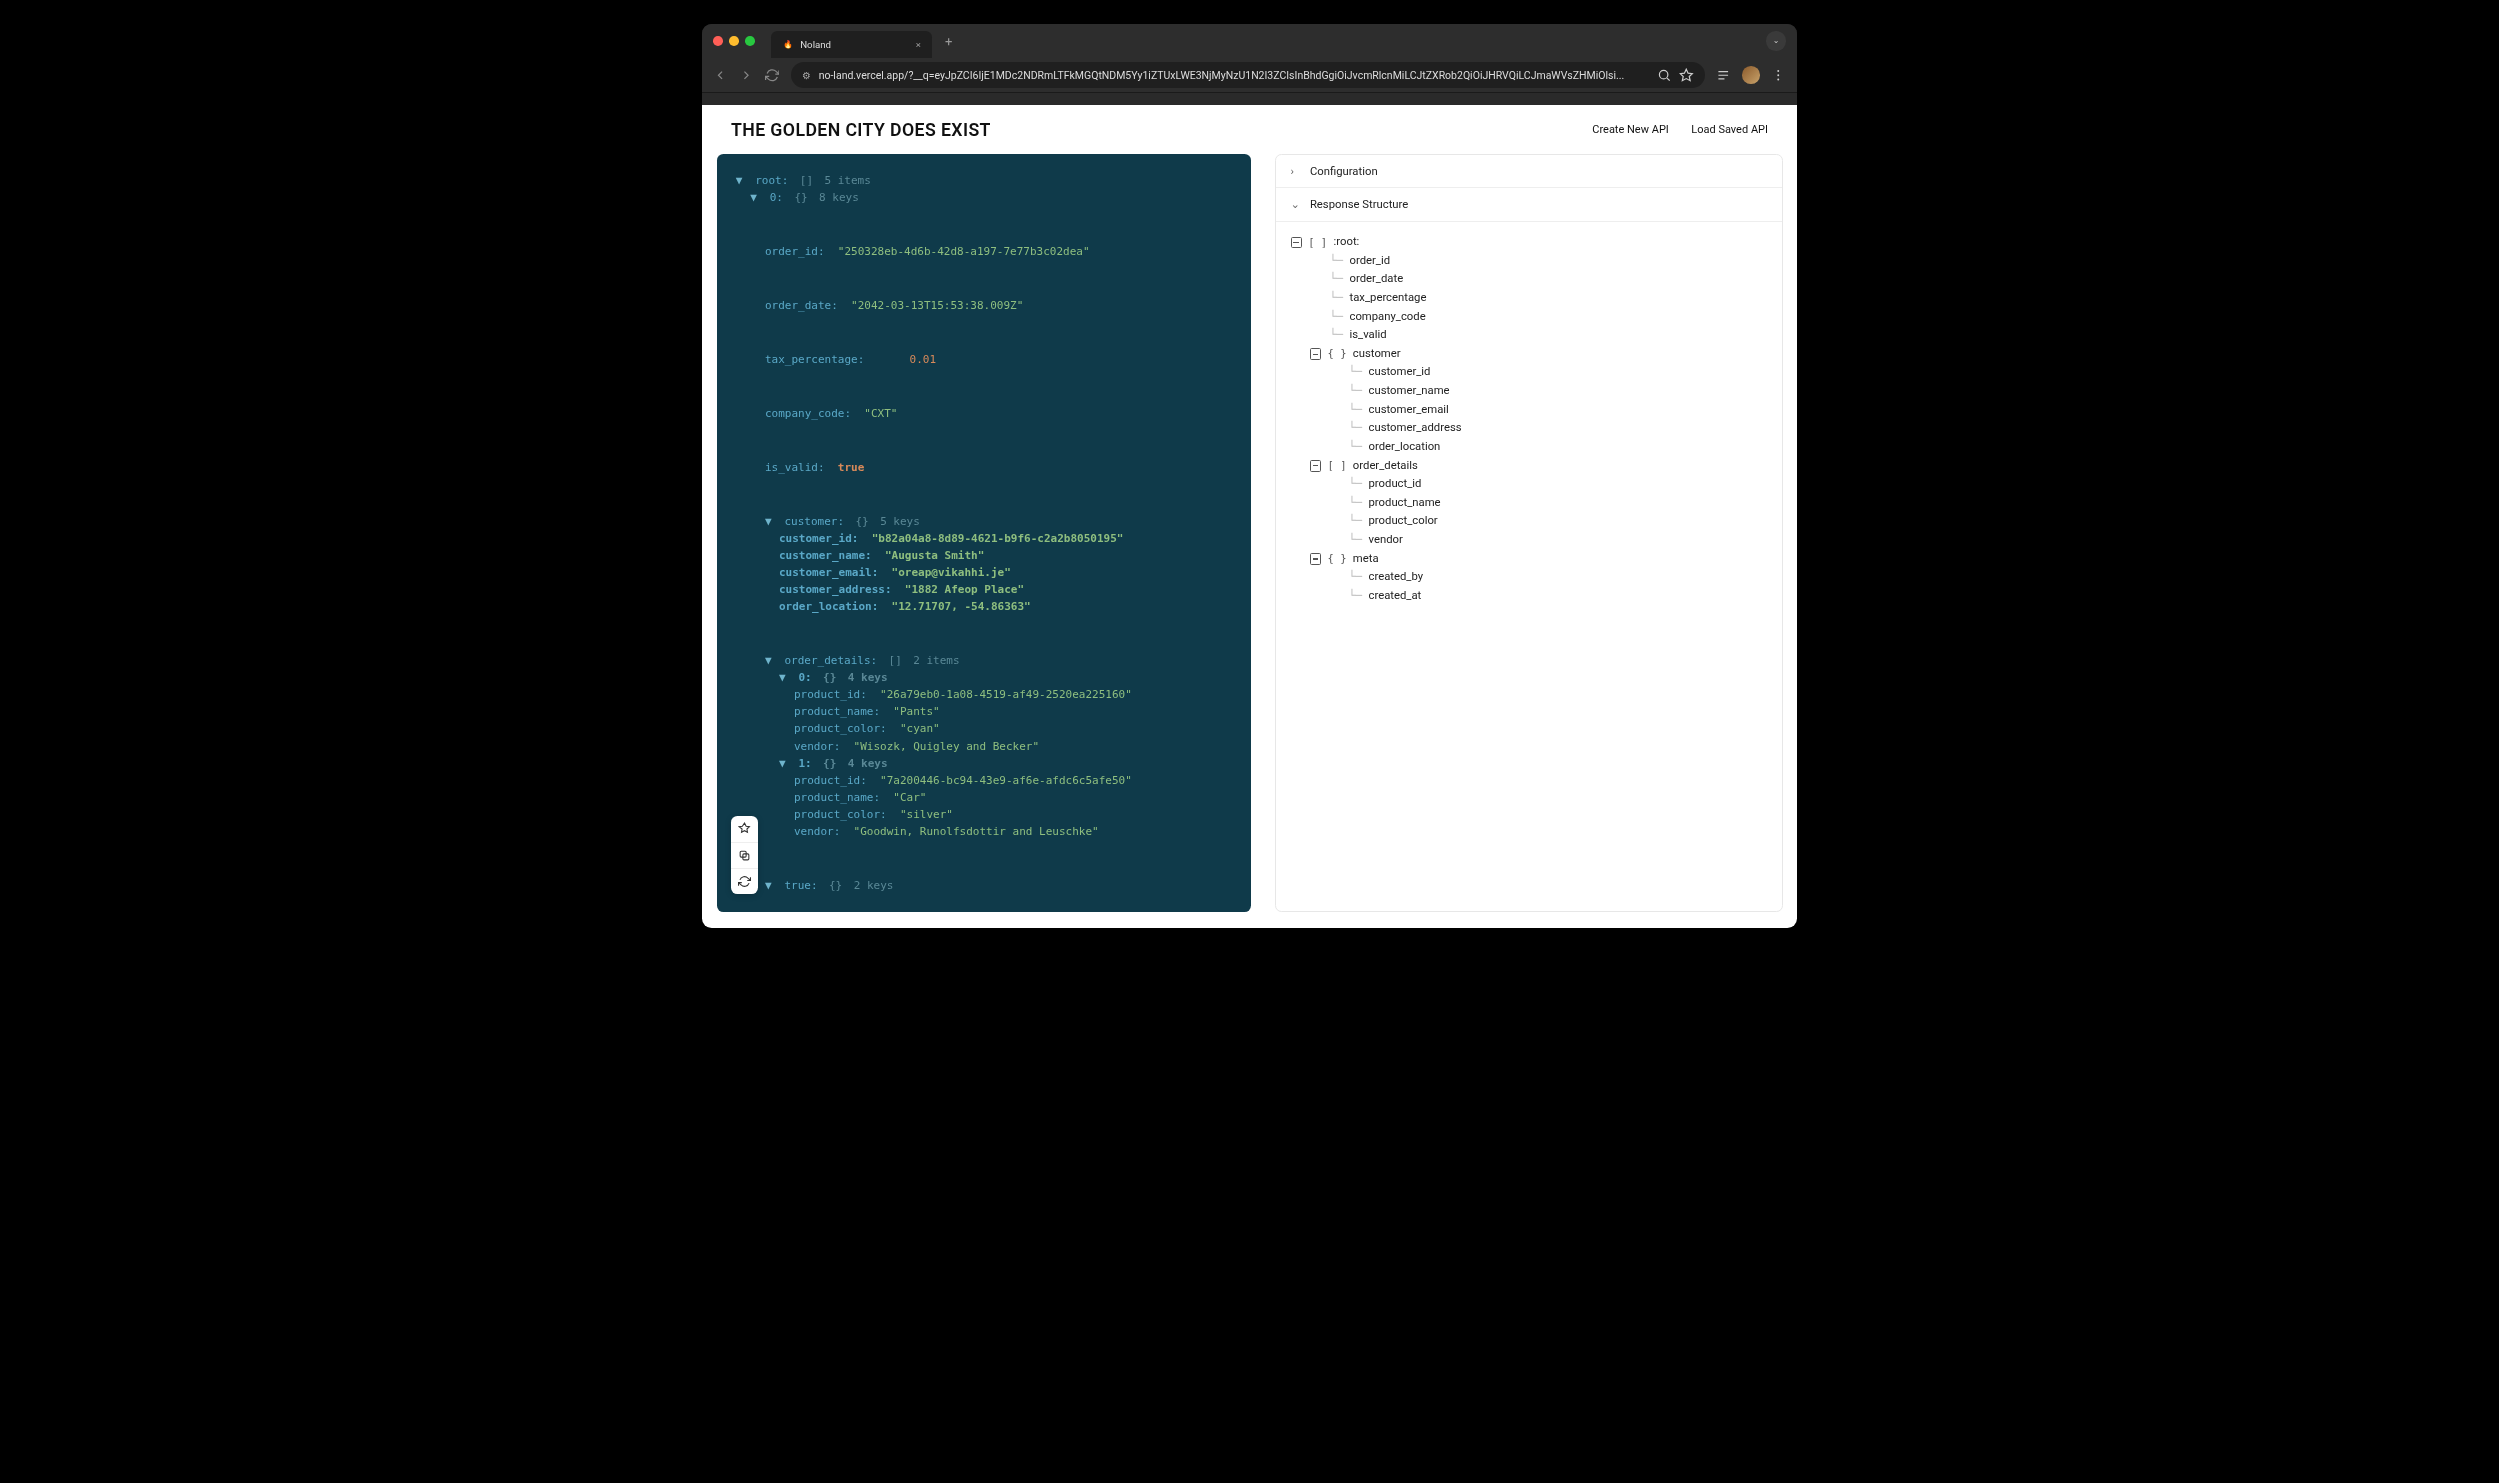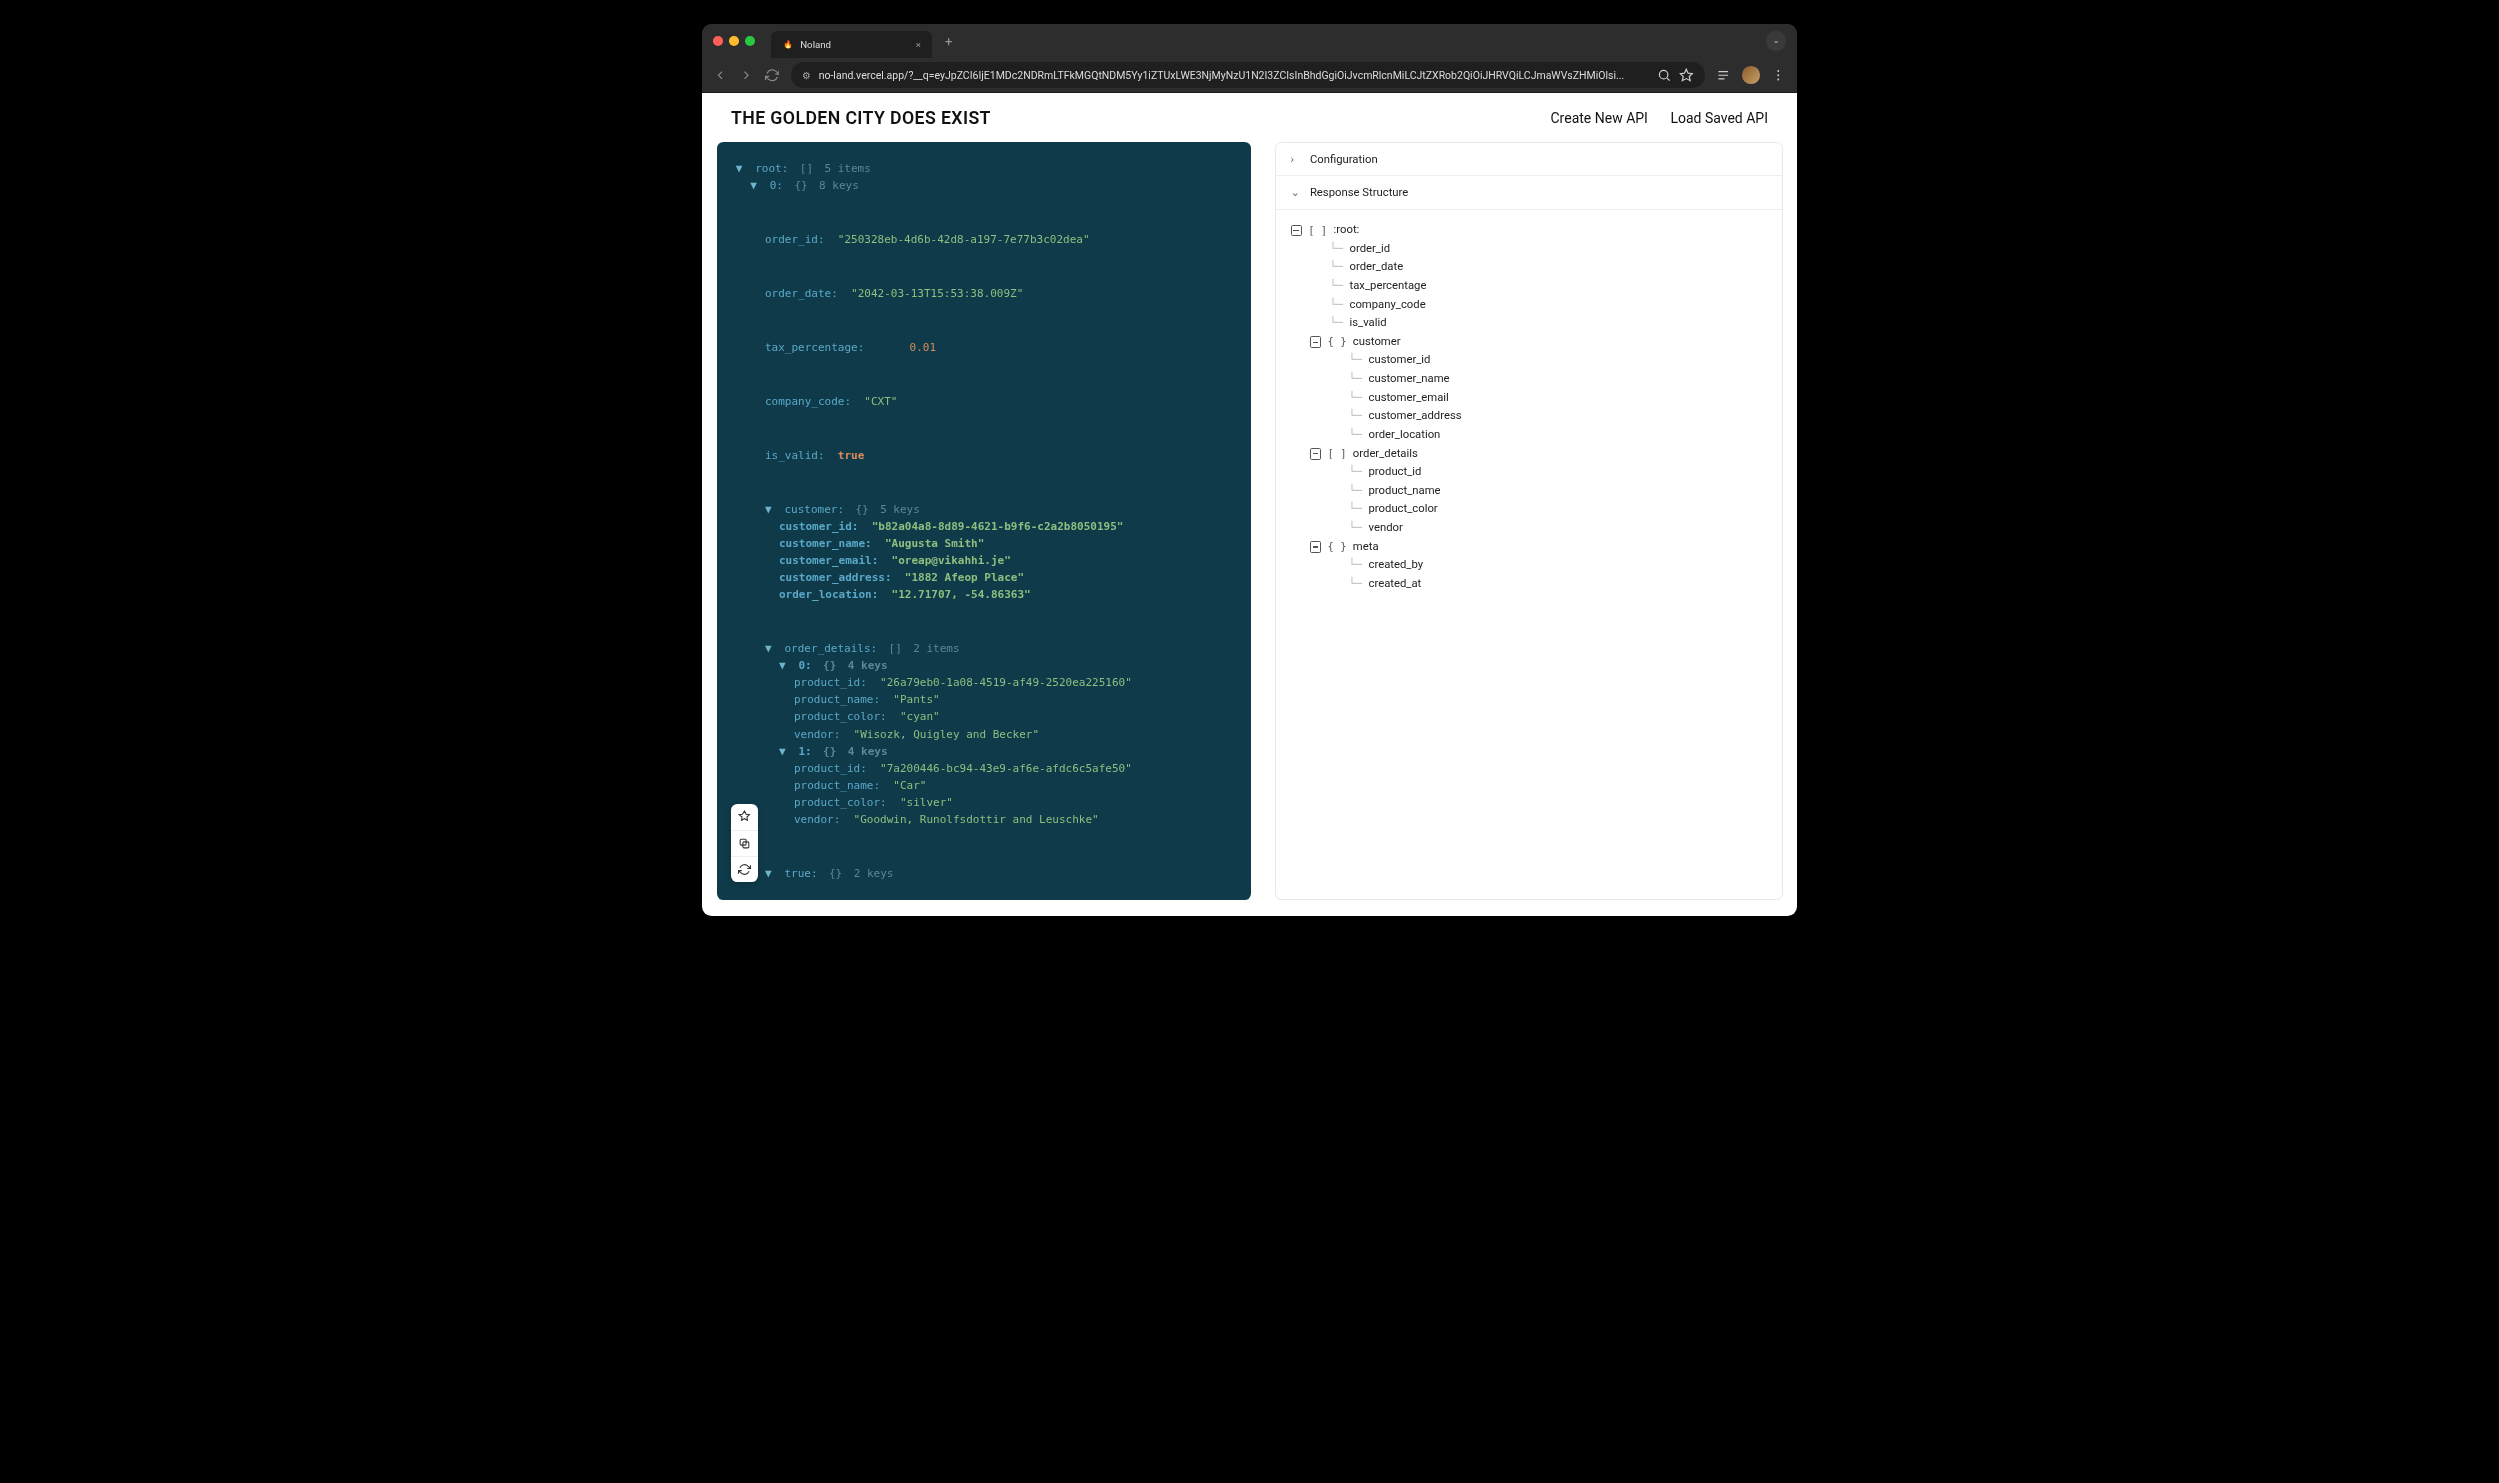--- a/index.html
+++ b/index.html
@@ -80,29 +80,30 @@
 .page {
   background: #fff;
   min-height: 532px;
   padding: 0;
 }
 .page-header {
   display: flex;
   align-items: center;
   justify-content: space-between;
   padding: 14.5px 29px;
+  margin-top: 12px;
 }
 .brand {
   font-size: 17.7px;
   font-weight: 600;
   letter-spacing: 0.4px;
   color: #111;
 }
 .header-actions { display:flex; gap:22.5px; }
-.header-link { color:#111; font-size:14px; cursor:pointer; }
+.header-link { color:#111; font-size:11px; cursor:pointer; }
 
 .main {
   display: flex;
   gap: 24px;
   padding: 0 14.5px 16px;
 }
 .json-panel {
   flex: 1;
   background: #0f3a4a;
   border-radius: 6.4px;

